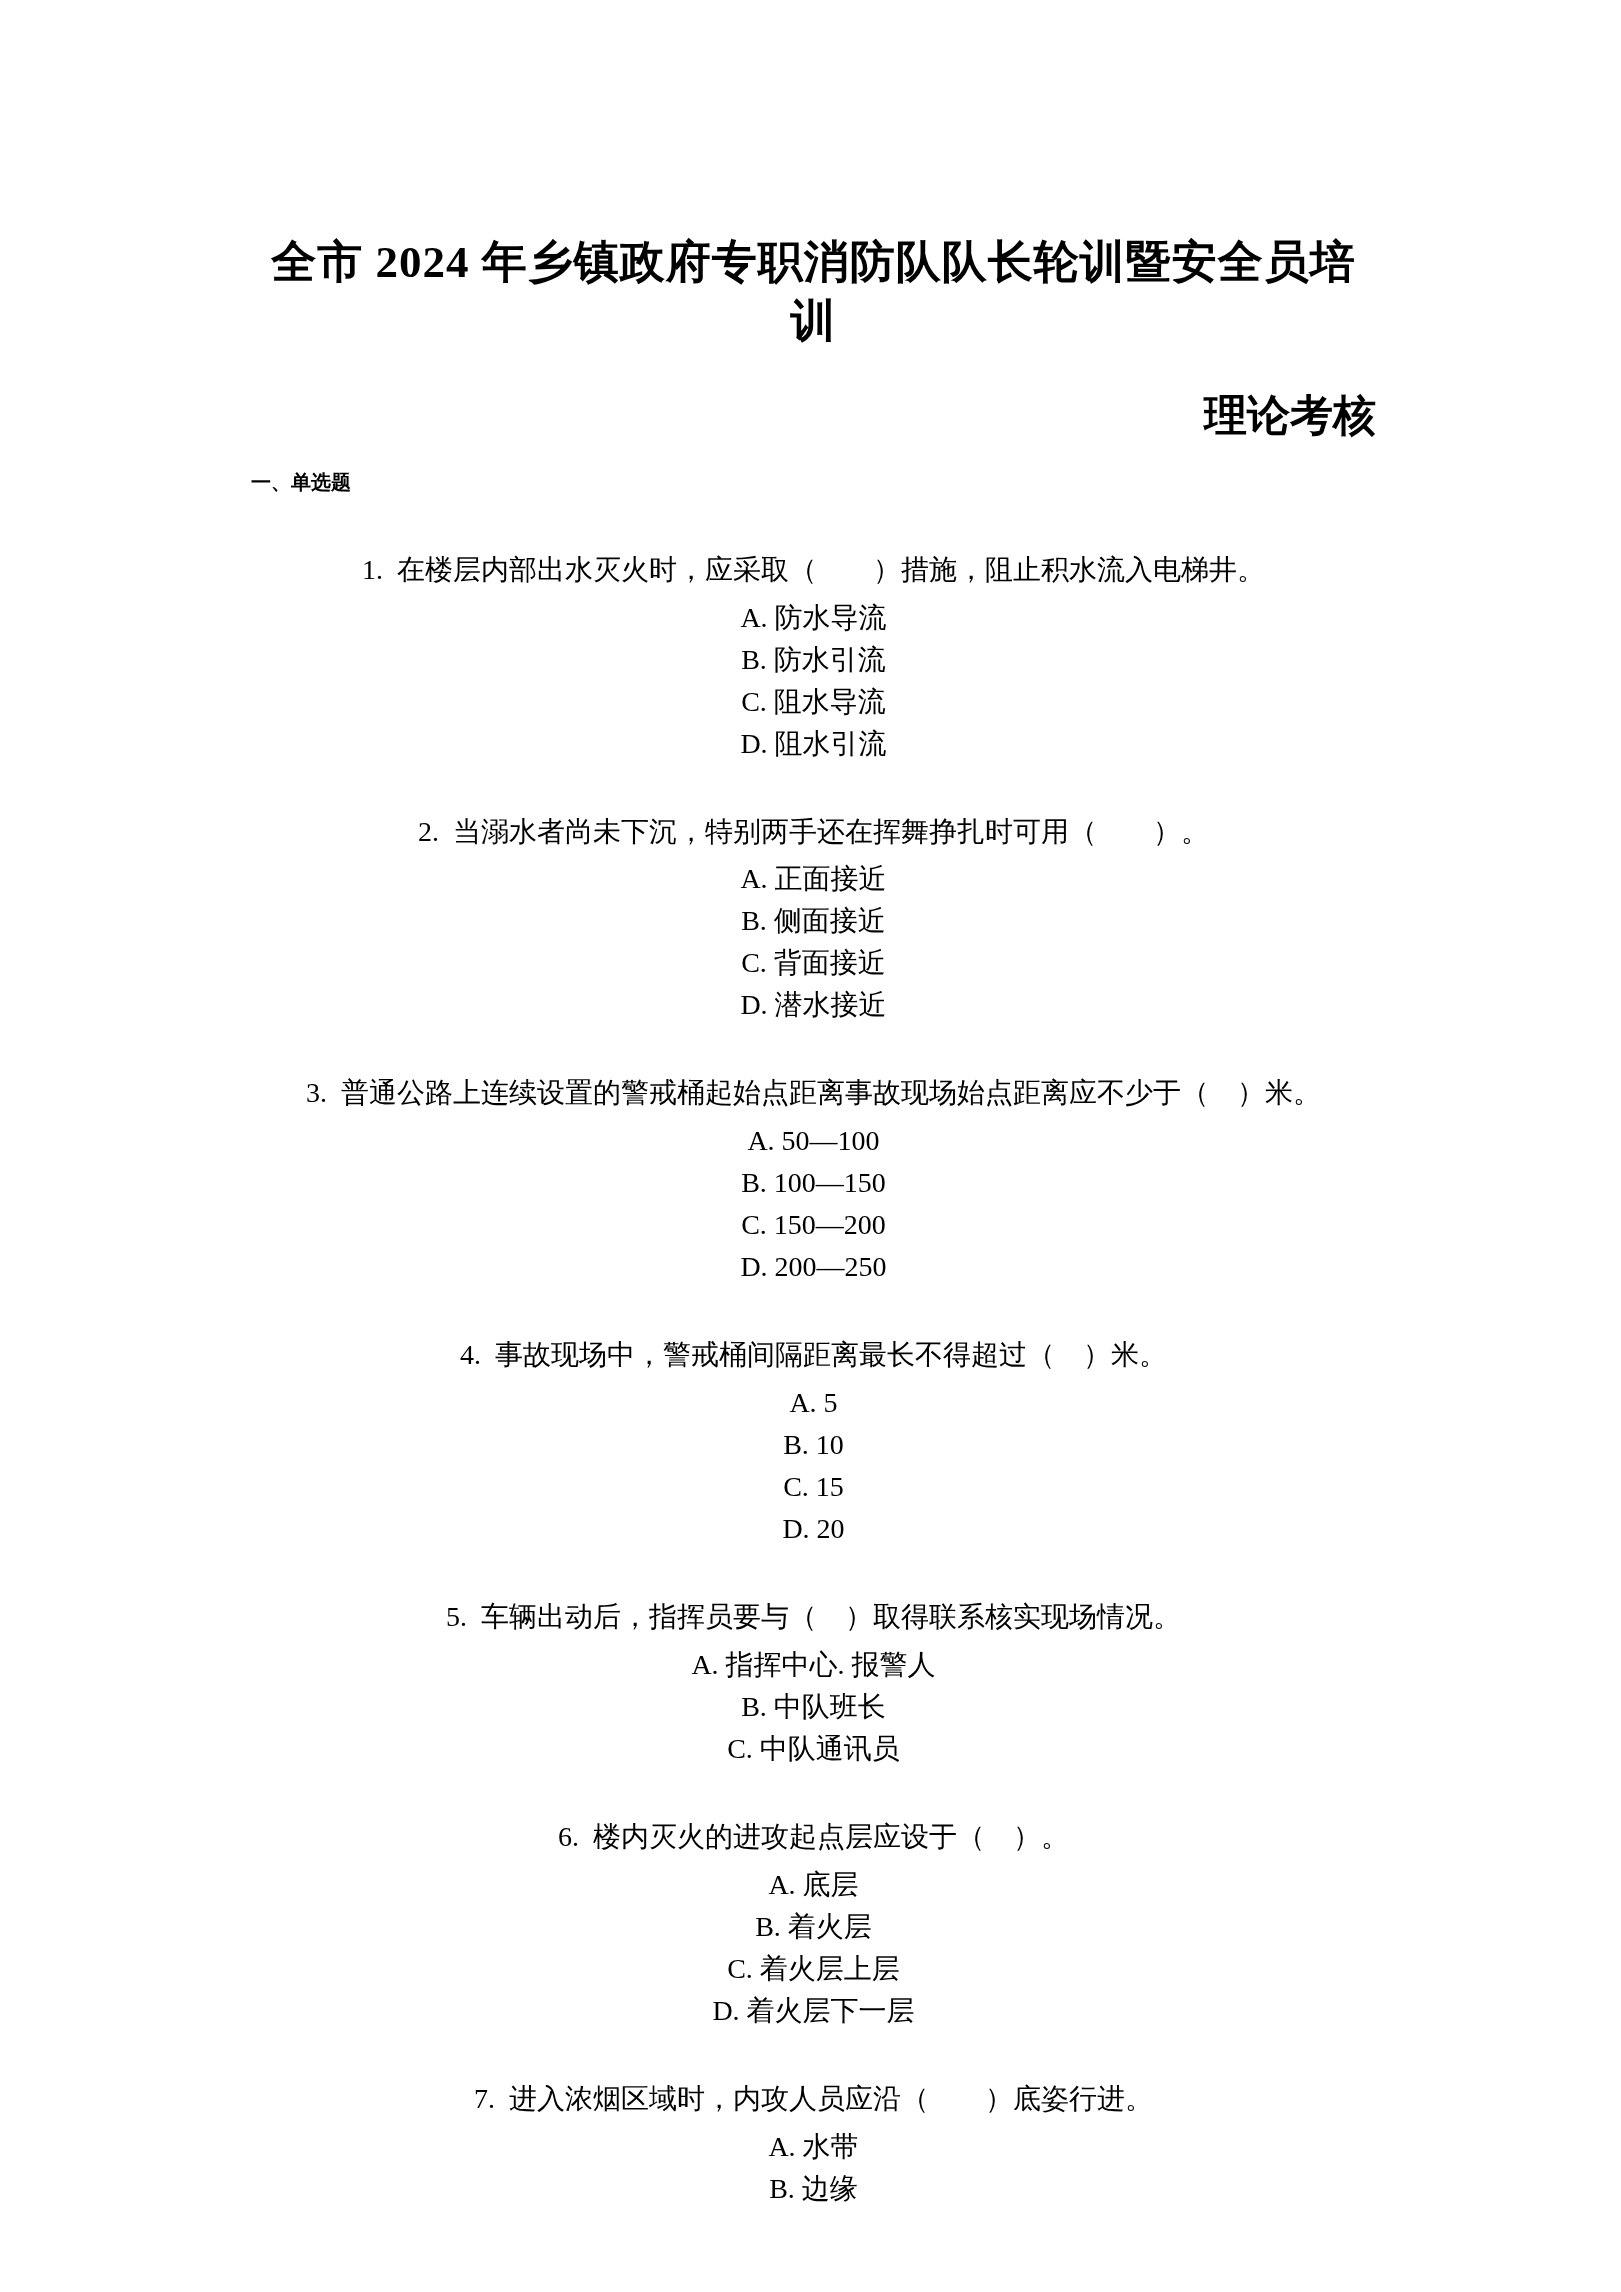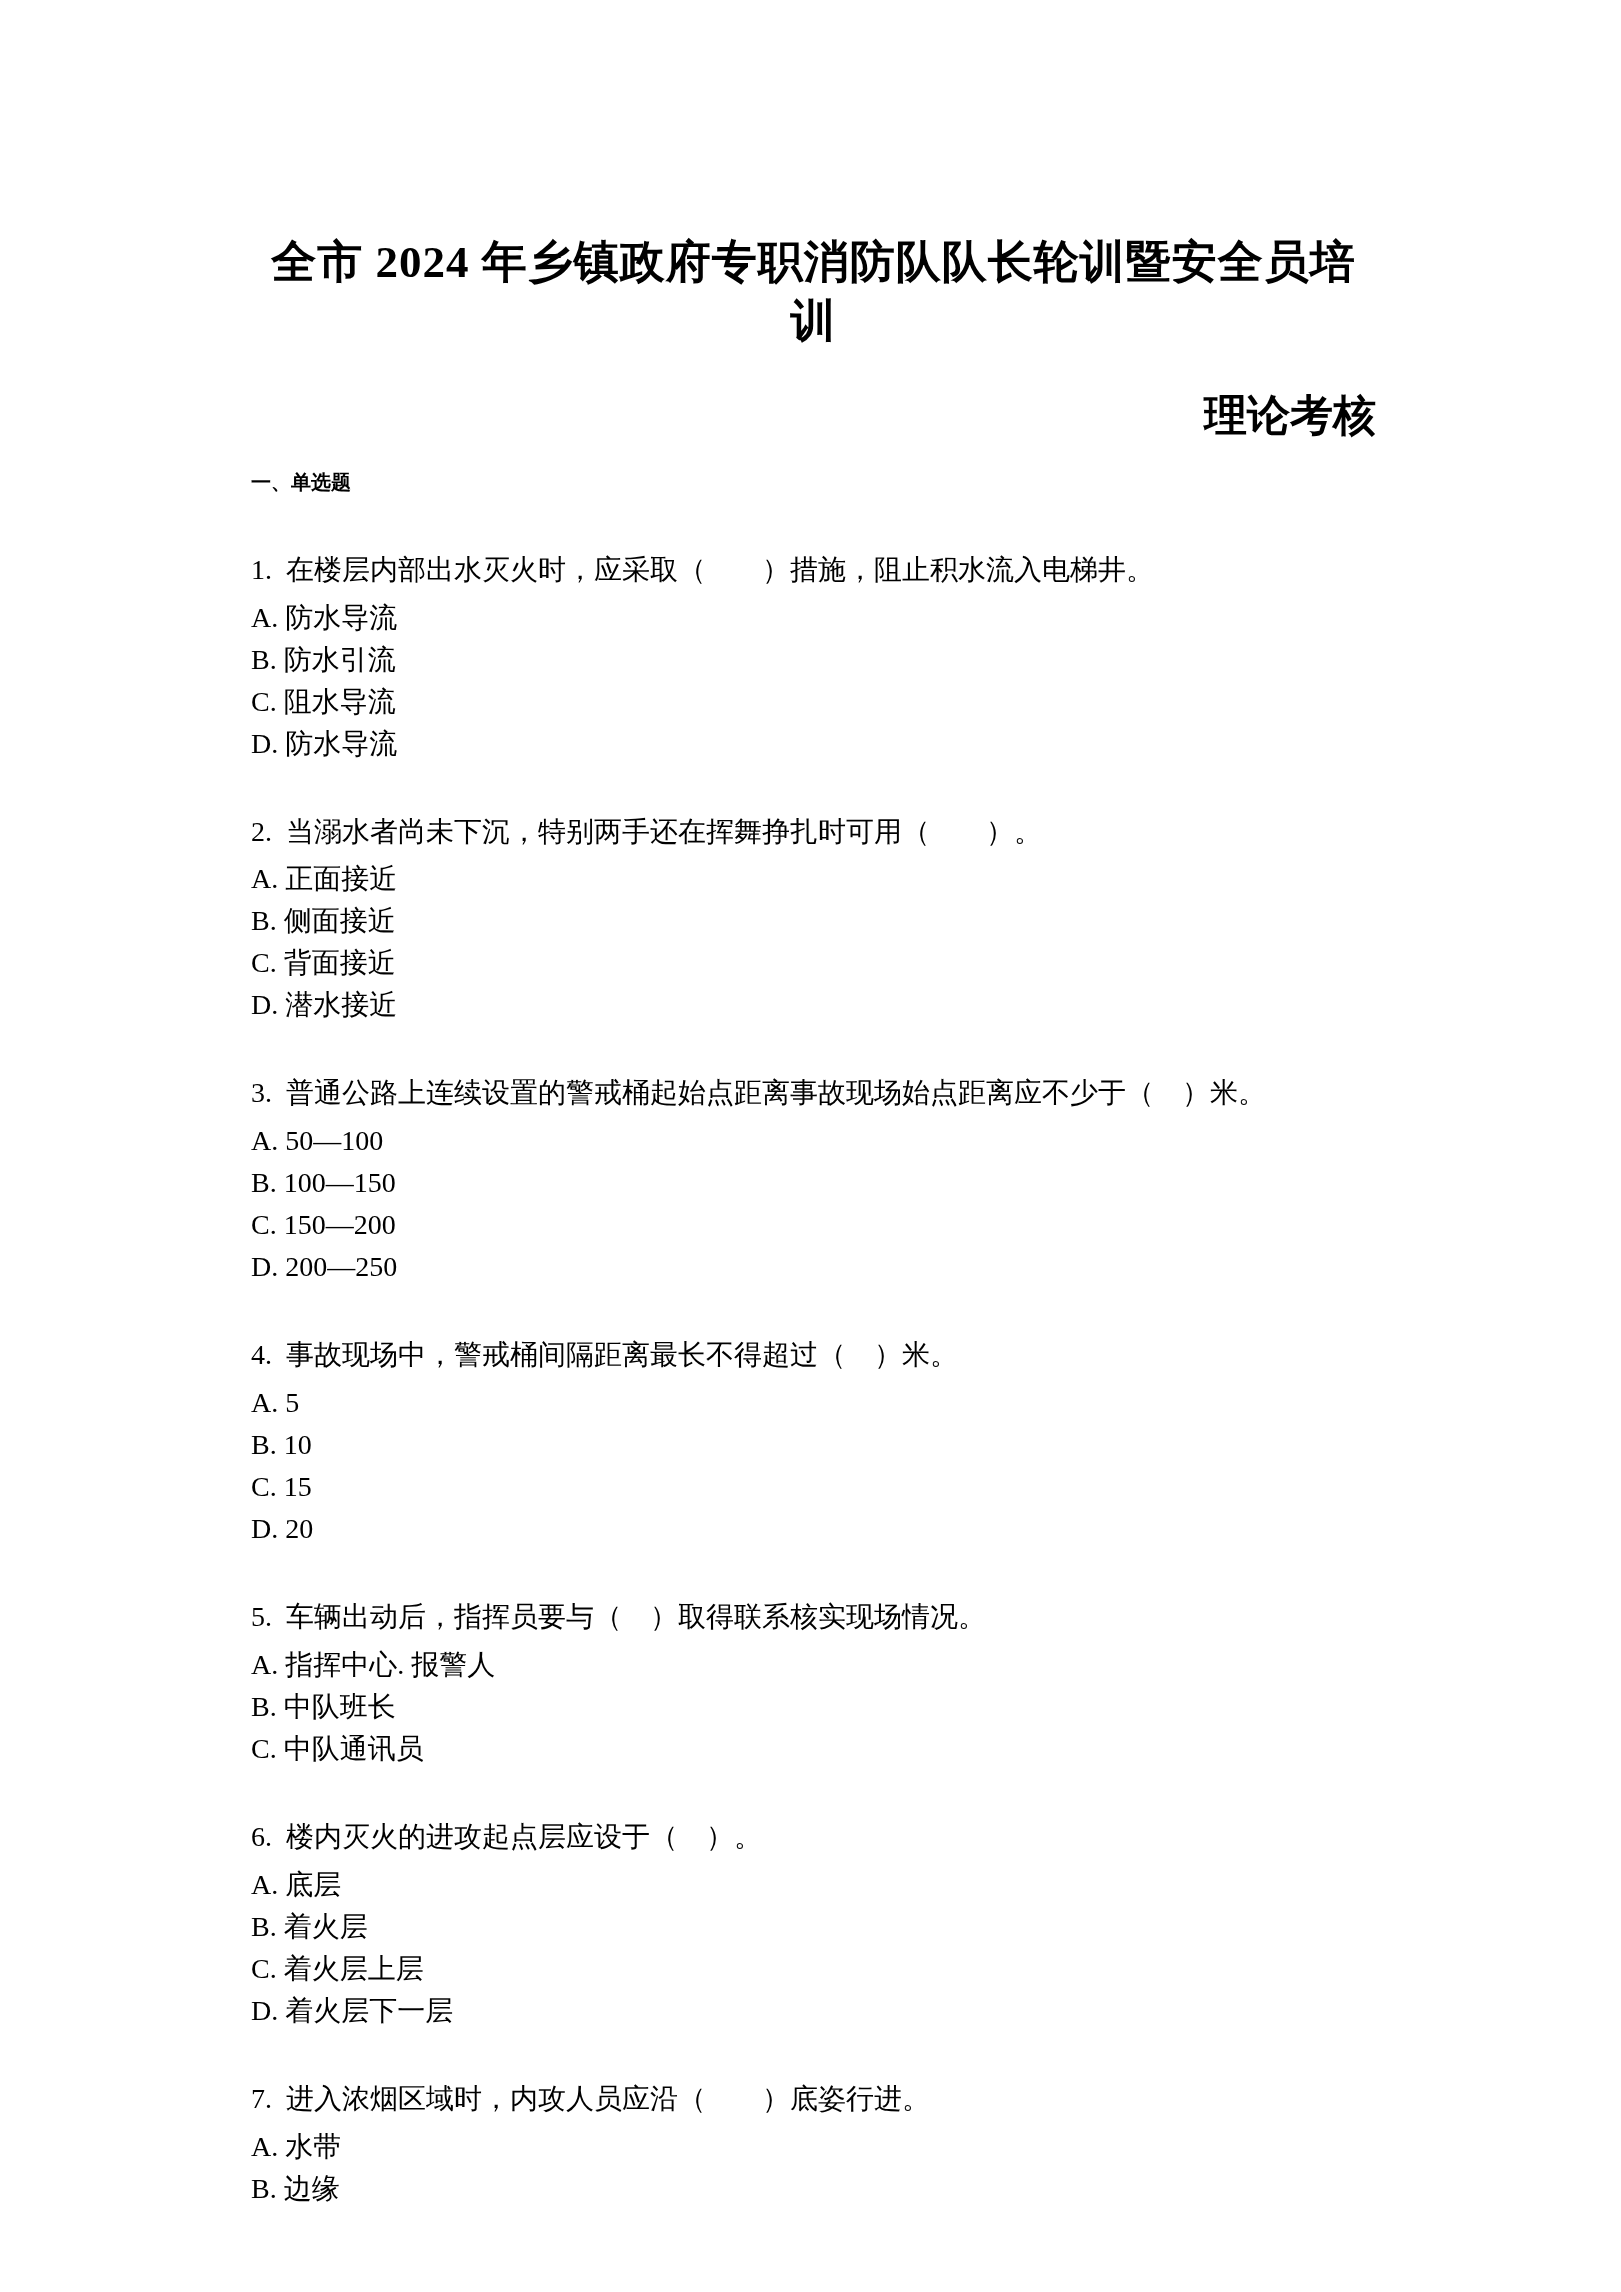--- a/index.html
+++ b/index.html
@@ -33,20 +33,21 @@
     margin-top: 35px;
   }
   .section-heading {
     font-weight: bold;
     font-size: 20px;
     line-height: 42px;
     margin-top: 15.7px;
   }
   .question {
     margin-top: 43px;
+    text-align: center;
   }
   .q-text {
     font-size: 28px;
     line-height: 47px;
     white-space: pre-wrap;
     margin-bottom: 3.9px;
   }
   .option {
     font-size: 28px;
     line-height: 42px;
@@ -59,21 +60,21 @@
 <div class="page">
   <h1 class="title">全市 2024 年乡镇政府专职消防队队长轮训暨安全员培训</h1>
   <h2 class="subtitle">理论考核</h2>
   <div class="section-heading">一、单选题</div>
   <div id="questions">
       <div class="question">
         <div class="q-text">1.  在楼层内部出水灭火时，应采取（　　）措施，阻止积水流入电梯井。</div>
         <div class="option">A. 防水导流</div>
         <div class="option">B. 防水引流</div>
         <div class="option">C. 阻水导流</div>
-        <div class="option">D. 防水导流</div>
+        <div class="option">D. 阻水引流</div>
       </div>
       <div class="question">
         <div class="q-text">2.  当溺水者尚未下沉，特别两手还在挥舞挣扎时可用（　　）。</div>
         <div class="option">A. 正面接近</div>
         <div class="option">B. 侧面接近</div>
         <div class="option">C. 背面接近</div>
         <div class="option">D. 潜水接近</div>
       </div>
       <div class="question">
         <div class="q-text">3.  普通公路上连续设置的警戒桶起始点距离事故现场始点距离应不少于（　）米。</div>

